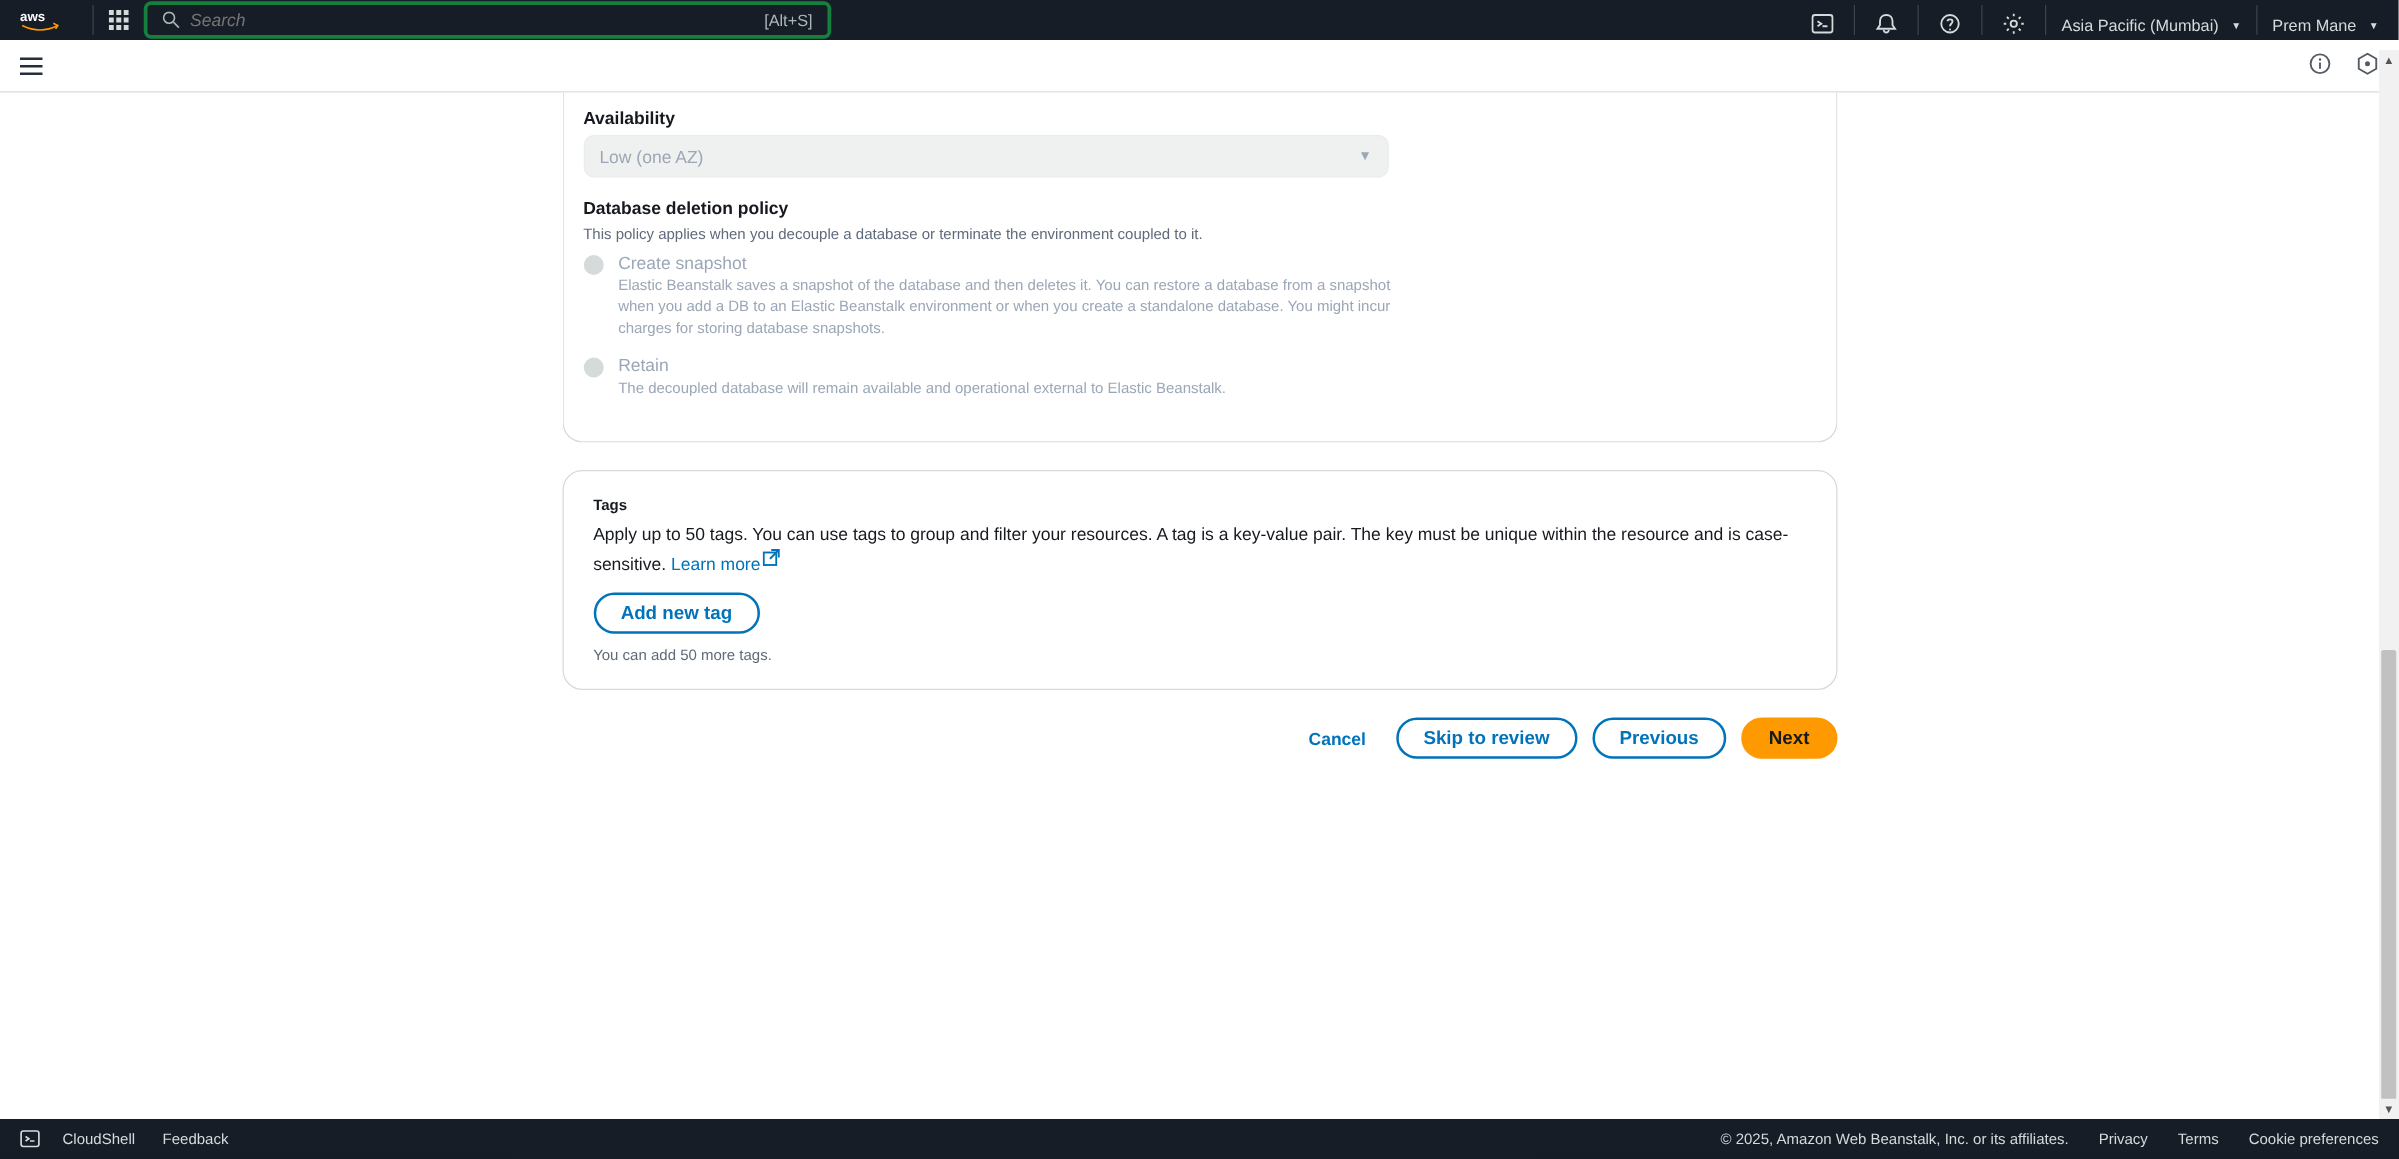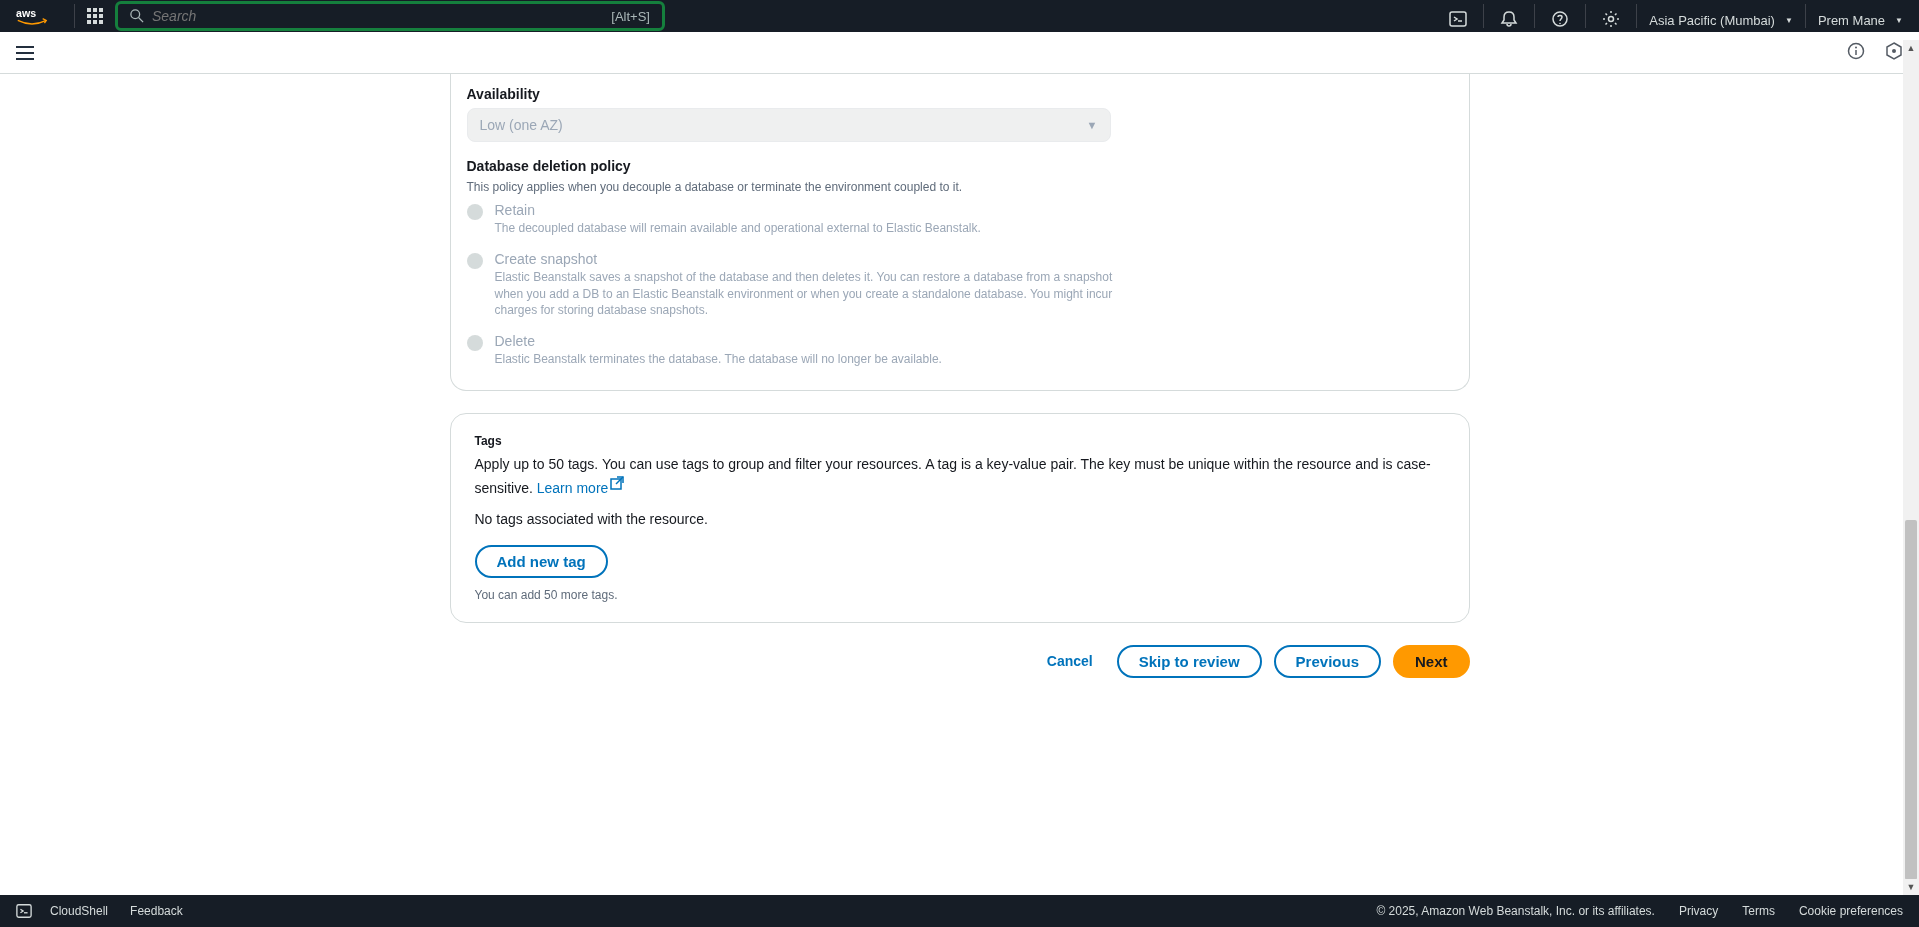--- a/index.html
+++ b/index.html
@@ -179,50 +179,42 @@
       </div>
 
       <div class="section-spacer"></div>
 
       <div class="field-label">Database deletion policy</div>
       <div class="field-desc">This policy applies when you decouple a database or terminate the environment coupled to it.</div>
 
       <div class="radio-row">
         <div class="radio-circle"></div>
         <div class="radio-content">
-          <div class="radio-title">Retain</div>
-          <div class="radio-desc">The decoupled database will remain available and operational external to Elastic Beanstalk.</div>
+          <div class="radio-title">Create snapshot</div>
+          <div class="radio-desc">Elastic Beanstalk saves a snapshot of the database and then deletes it. You can restore a database from a snapshot when you add a DB to an Elastic Beanstalk environment or when you create a standalone database. You might incur charges for storing database snapshots.</div>
         </div>
       </div>
       <div class="radio-row">
         <div class="radio-circle"></div>
         <div class="radio-content">
-          <div class="radio-title">Create snapshot</div>
-          <div class="radio-desc">Elastic Beanstalk saves a snapshot of the database and then deletes it. You can restore a database from a snapshot when you add a DB to an Elastic Beanstalk environment or when you create a standalone database. You might incur charges for storing database snapshots.</div>
-        </div>
-      </div>
-      <div class="radio-row" style="margin-bottom:2px;">
-        <div class="radio-circle"></div>
-        <div class="radio-content">
-          <div class="radio-title">Delete</div>
-          <div class="radio-desc">Elastic Beanstalk terminates the database. The database will no longer be available.</div>
+          <div class="radio-title">Retain</div>
+          <div class="radio-desc">The decoupled database will remain available and operational external to Elastic Beanstalk.</div>
         </div>
       </div>
     </div>
 
     <div class="panel">
       <div class="panel-title">Tags</div>
       <div class="panel-desc">
         <span>Apply up to 50 tags. You can use tags to group and filter your resources. A tag is a key-value pair. The key must be unique within the resource and is case-sensitive. </span><a class="link"><span>Learn more</span><span class="ext-icon"><svg width="14" height="14" viewBox="0 0 14 14">
                 <rect x="1" y="3" width="10" height="10" stroke="#0073bb" stroke-width="1.5" fill="none"></rect>
                 <path d="M7 1 L13 1 L13 7" stroke="#0073bb" stroke-width="1.5" fill="none"></path>
                 <line x1="13" y1="1" x2="6" y2="8" stroke="#0073bb" stroke-width="1.5"></line>
               </svg></span></a>
       </div>
-      <div class="no-tags">No tags associated with the resource.</div>
       <button class="btn btn-outline-blue">Add new tag</button>
       <div class="btn-hint">You can add 50 more tags.</div>
     </div>
 
     <div class="actions-row">
       <button class="btn-link">Cancel</button>
       <button class="btn btn-outline-blue">Skip to review</button>
       <button class="btn btn-outline-blue">Previous</button>
       <button class="btn btn-primary">Next</button>
     </div>

